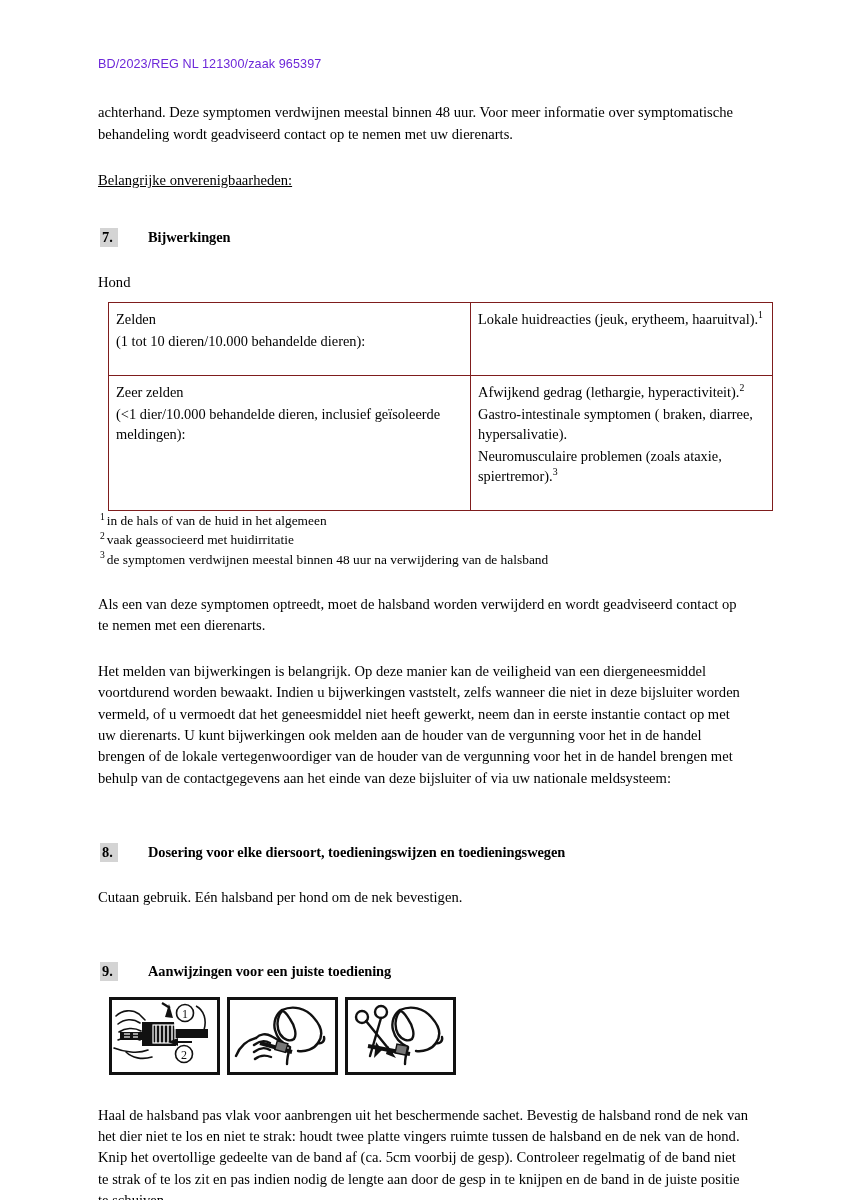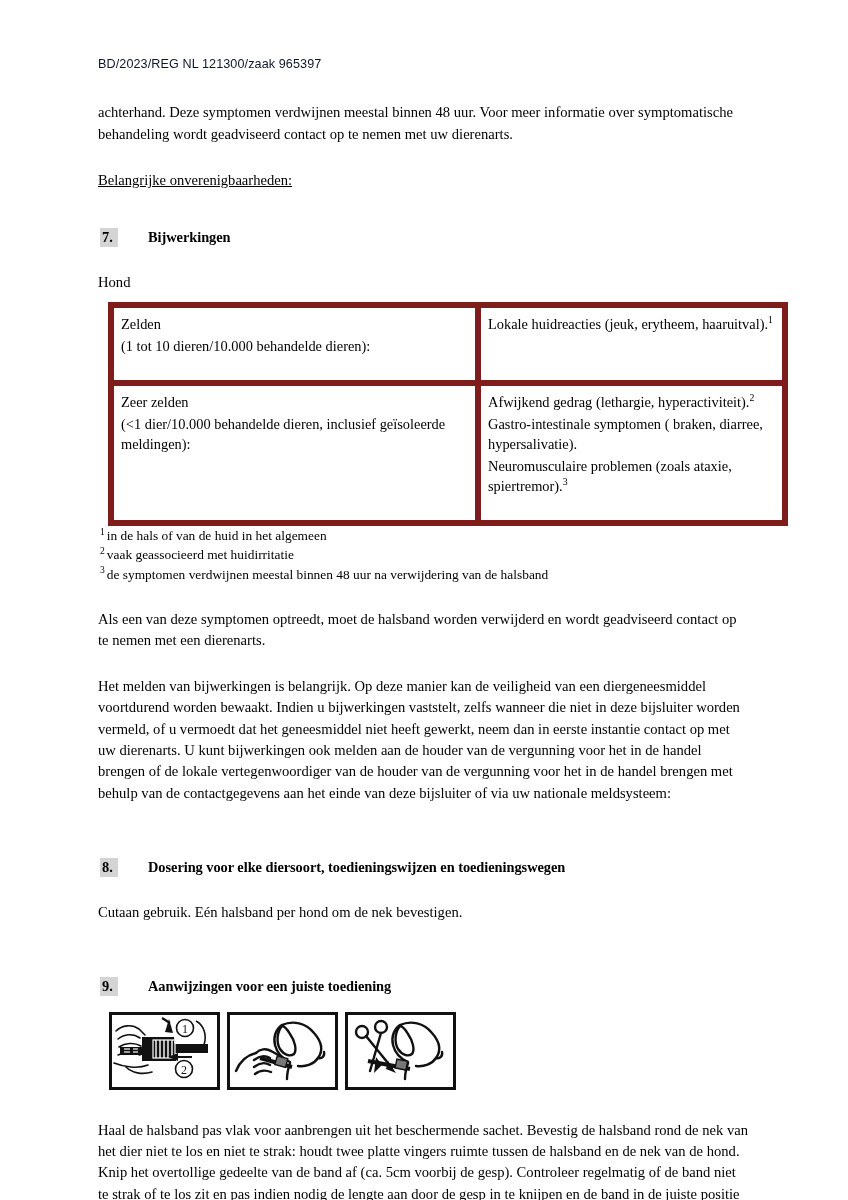--- a/index.html
+++ b/index.html
@@ -27,21 +27,21 @@
     left: 98px;
     top: 56px;
     width: 652px;
   }
 
   
   .doc-header {
     font-family: "Liberation Sans", "DejaVu Sans", sans-serif;
     font-size: 12.6px;
     letter-spacing: 0.1px;
-    color: #0f172a;
+    color: #6d28d9;
     margin: 0 0 30px 0;
     line-height: 1.3;
   }
 
   
   .p {
     font-size: 14.6px;
     line-height: 1.46;
     margin: 8px 0 0 0;
     text-align: left;
@@ -73,21 +73,21 @@
   }
 
   
   table.ae-table {
     border-collapse: collapse;
     width: 636px;
     margin-left: 10px;
     table-layout: fixed;
   }
   table.ae-table td {
-    border: 6px solid #7f1d1d;
+    border: 1px solid #7f1d1d;
     vertical-align: top;
     font-size: 14.4px;
     line-height: 1.42;
     padding: 6px 7px 24px 7px;
   }
   table.ae-table td.col-left { width: 347px; }
   table.ae-table td.col-right { width: 287px; }
   .cell-line { display: block; }
   .cell-line + .cell-line { margin-top: 1px; }
   .cell-gap { margin-top: 7px; }

